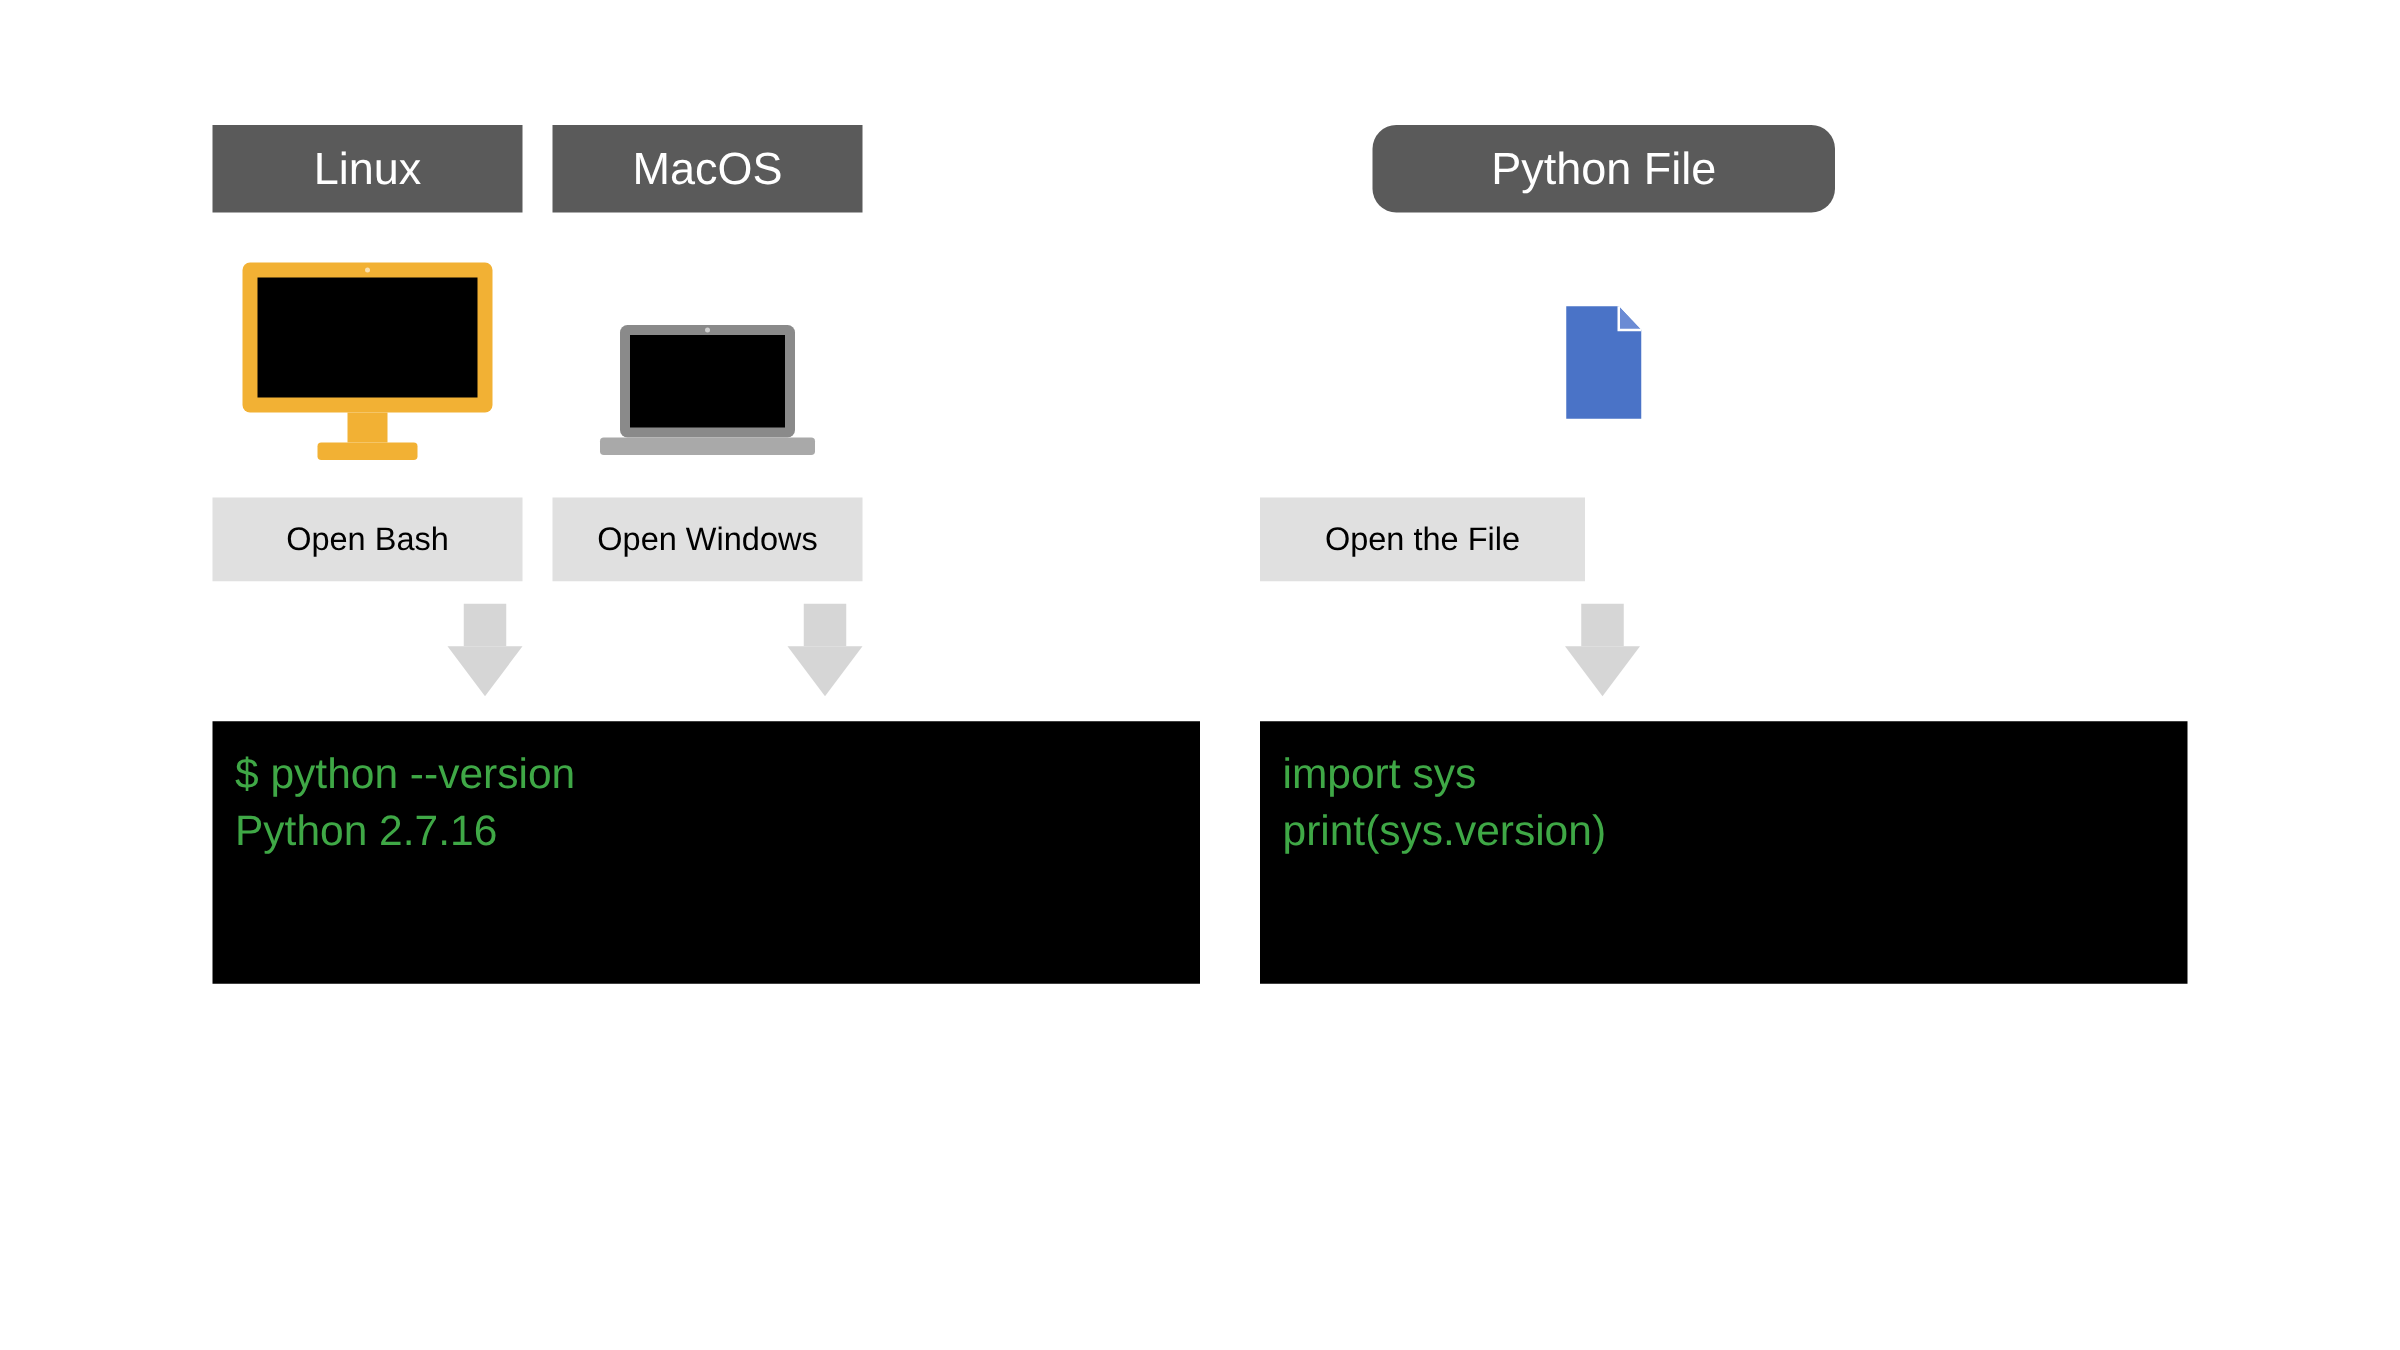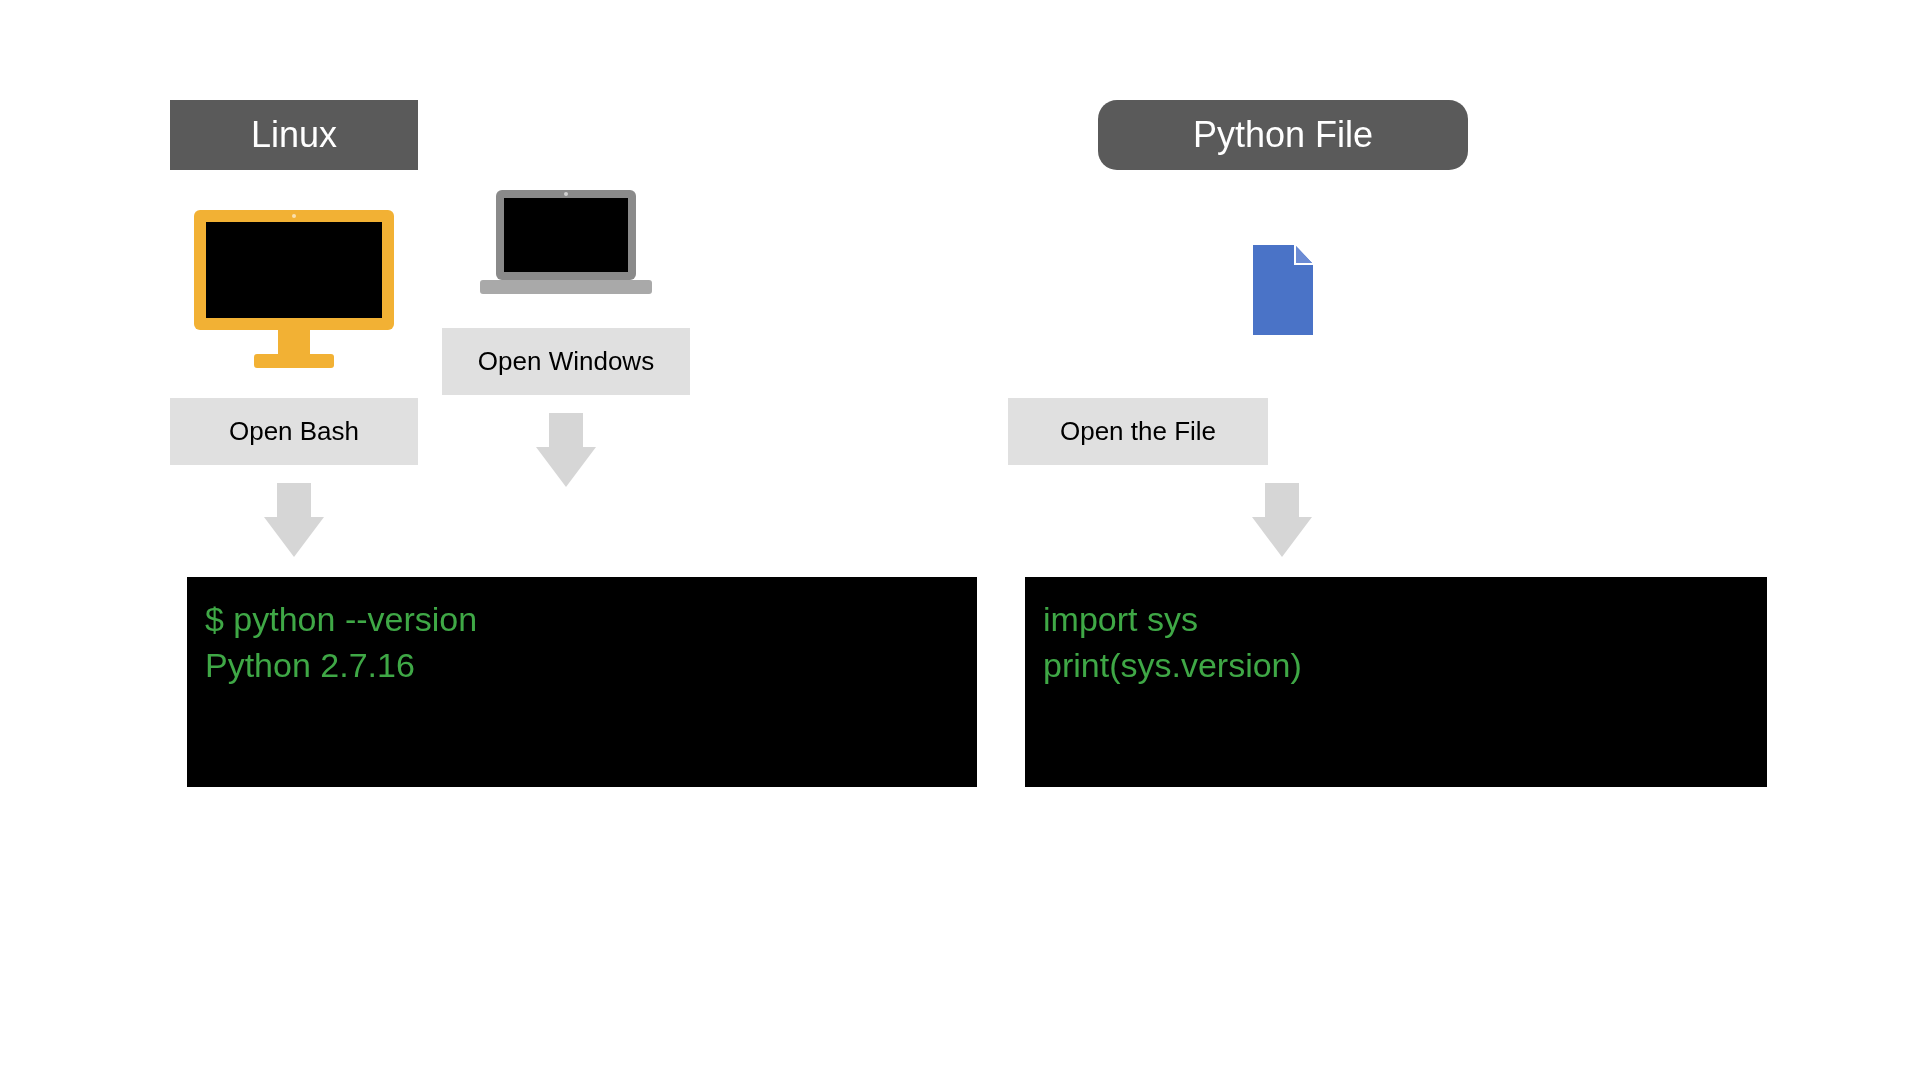--- a/index.html
+++ b/index.html
@@ -38,21 +38,20 @@
     }
     .terminal {
       background: #000;
       color: #3fa846;
       font-size: 34px;
       font-weight: 400;
       padding: 20px 18px;
       line-height: 1.35;
       white-space: pre;
       font-family: -apple-system, BlinkMacSystemFont, "Segoe UI", Helvetica, Arial, sans-serif;
-      margin-left: 17px;
     }
     .arrow-down {
       width: 0;
       height: 0;
       border-left: 30px solid transparent;
       border-right: 30px solid transparent;
       border-top: 40px solid #d6d6d6;
       position: relative;
     }
     .arrow-stem {
@@ -72,21 +71,21 @@
       position: absolute;
       left: 0;
       top: 0;
       width: 790px;
     }
     .col-row { display: flex; gap: 24px; }
     .col {
       width: 248px;
       display: flex;
       flex-direction: column;
-      align-items: center;
+      align-items: flex-end;
     }
     .col .header-tab { width: 100%; }
     .col .action-box { width: 100%; }
     .icon-zone {
       height: 200px;
       width: 100%;
       display: flex;
       align-items: center;
       justify-content: center;
       margin: 20px 0 8px 0;
@@ -144,20 +143,21 @@
         <div class="action-box">Open Bash</div>
         <div class="arrow-zone">
           <div class="arrow-wrap">
               <div class="arrow-stem"></div>
               <div class="arrow-down"></div>
             </div>
         </div>
       </div>
 
       <div class="col">
+        <div class="header-tab">MacOS</div>
         <div class="icon-zone">
           <svg width="200" height="180">
             <rect x="30" y="60" width="140" height="90" rx="6" fill="#8a8a8a"></rect>
             <rect x="38" y="68" width="124" height="74" fill="#000"></rect>
             <rect x="14" y="150" width="172" height="14" rx="3" fill="#a9a9a9"></rect>
             <circle cx="100" cy="64" r="2" fill="#fff" opacity="0.6"></circle>
           </svg>
         </div>
         <div class="action-box">Open Windows</div>
         <div class="arrow-zone">

